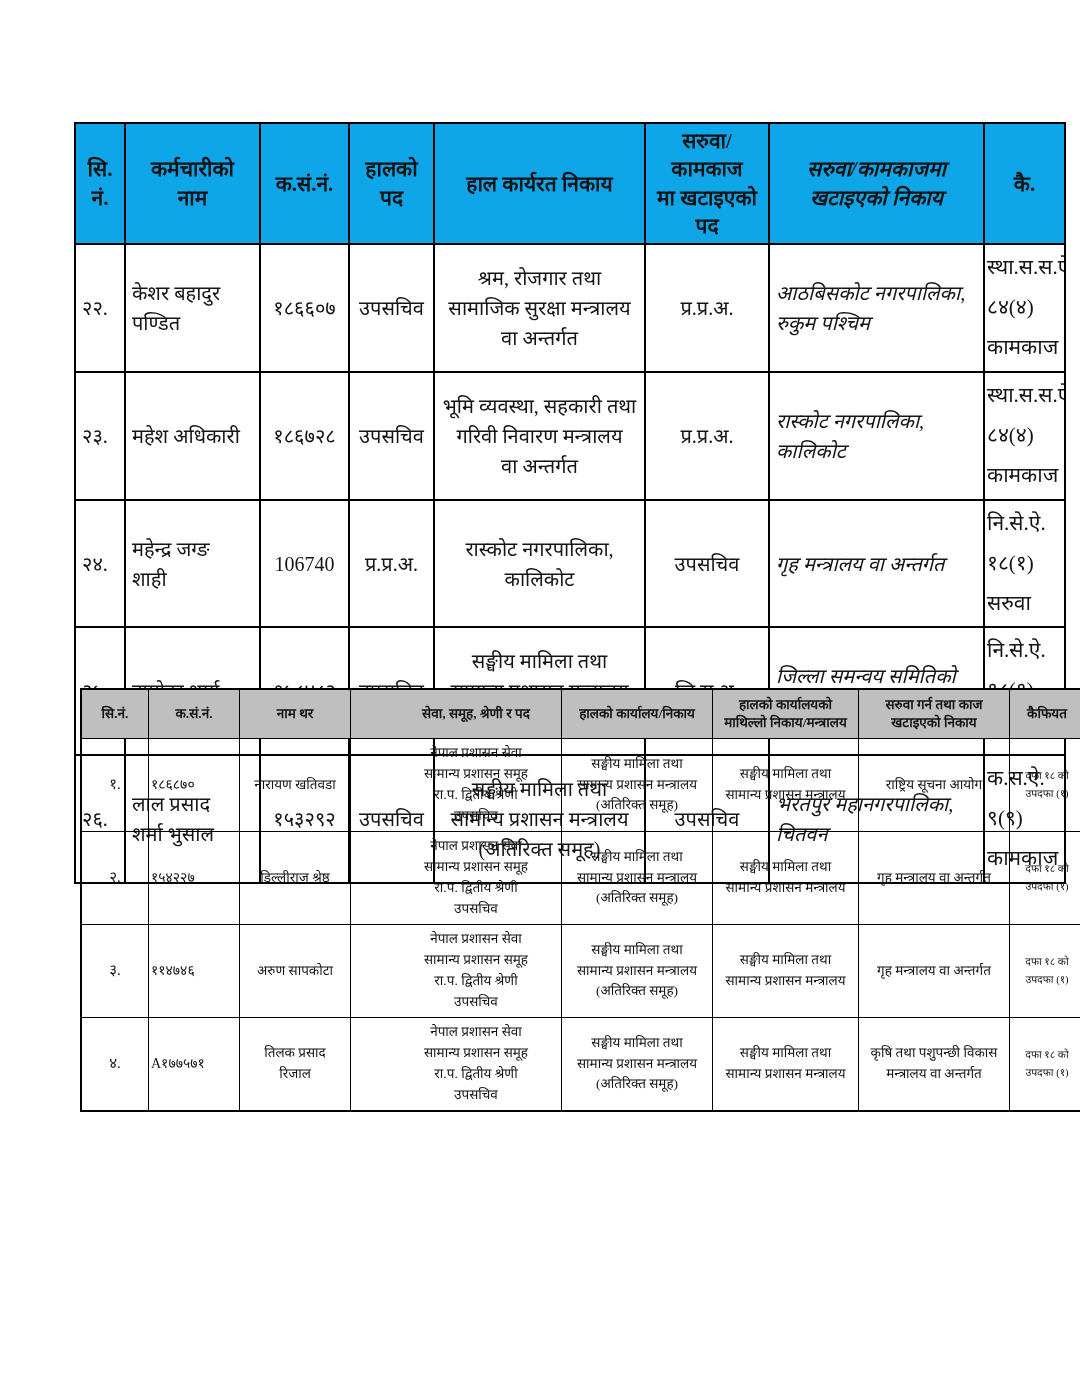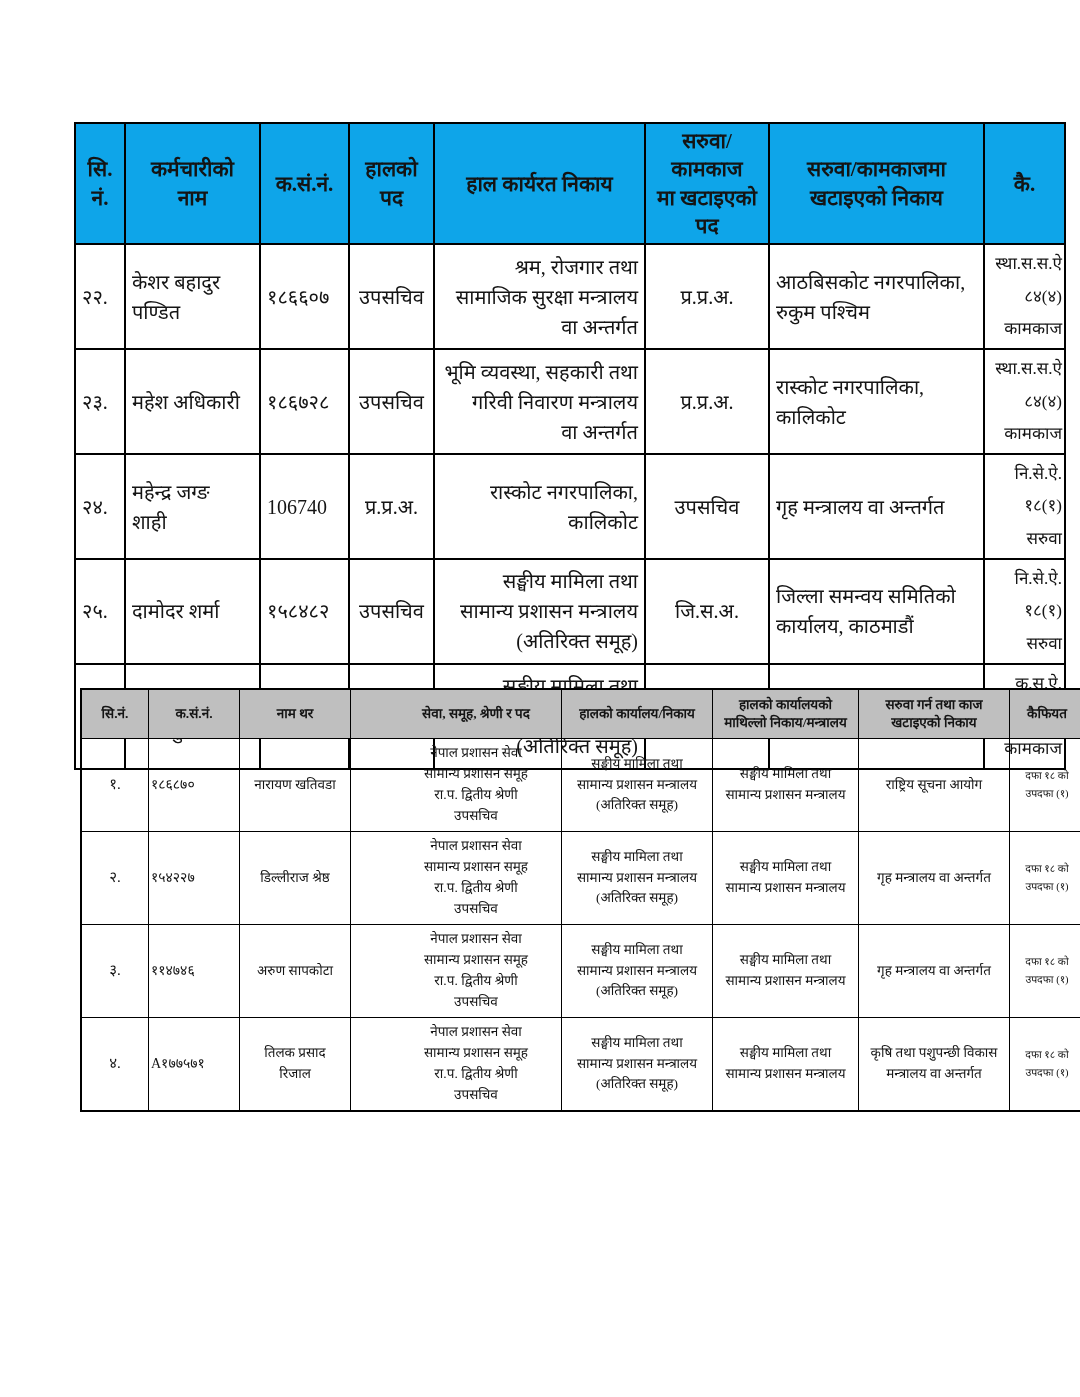--- a/index.html
+++ b/index.html
@@ -23,30 +23,30 @@
     background:#0ea5e9;font-weight:bold;font-size:21px;line-height:1.35;
     text-align:center;height:86px;
   }
   .t1 td{font-size:20px;line-height:1.5;height:88px;}
   .t1 th:nth-child(1),.t1 td:nth-child(1){width:36px;}
   .t1 th:nth-child(2),.t1 td:nth-child(2){width:121px;margin-top:46px;}
   .t1 th:nth-child(3),.t1 td:nth-child(3){width:75px;}
   .t1 th:nth-child(4),.t1 td:nth-child(4){width:71px;}
   .t1 th:nth-child(5),.t1 td:nth-child(5){width:197px;}
   .t1 th:nth-child(6),.t1 td:nth-child(6){width:110px;}
-  .t1 th:nth-child(7),.t1 td:nth-child(7){width:201px;}
+  .t1 th:nth-child(7),.t1 td:nth-child(7){width:201px;font-style:italic;}
   .t1 th:nth-child(8),.t1 td:nth-child(8){width:67px;}
   .t1 td:nth-child(1){text-align:left;border-radius:17px;}
   .t1 td:nth-child(2){text-align:left;}
-  .t1 td:nth-child(3){text-align:left;margin-top:24px;}
+  .t1 td:nth-child(3){text-align:center;margin-top:24px;}
   .t1 td:nth-child(4){text-align:center;}
-  .t1 td:nth-child(5){text-align:right;}
+  .t1 td:nth-child(5){text-align:center;}
   .t1 td:nth-child(6){text-align:center;}
   .t1 td:nth-child(7){text-align:left;}
-  .t1 td:nth-child(8){text-align:right;font-size:17px;line-height:1.9;padding:3px 2px;}
+  .t1 td:nth-child(8){text-align:left;font-size:21px;line-height:1.9;padding:3px 2px;}
   
   .t2{position:absolute;left:80px;top:688px;width:955px;border:2px solid #000;}
   .t2 th,.t2 td{border-width:1px;}
   .t2 th{
     background:#bfbfbf;font-weight:bold;font-size:13.5px;line-height:1.3;
     text-align:center;height:44px;padding:2px 4px;
   }
   .t2 td{font-size:13.5px;line-height:1.55;text-align:center;height:88px;padding:2px 4px;}
   .t2 th:nth-child(1),.t2 td:nth-child(1){width:58px;margin-top:36px;}
   .t2 th:nth-child(2),.t2 td:nth-child(2){width:82px;}

